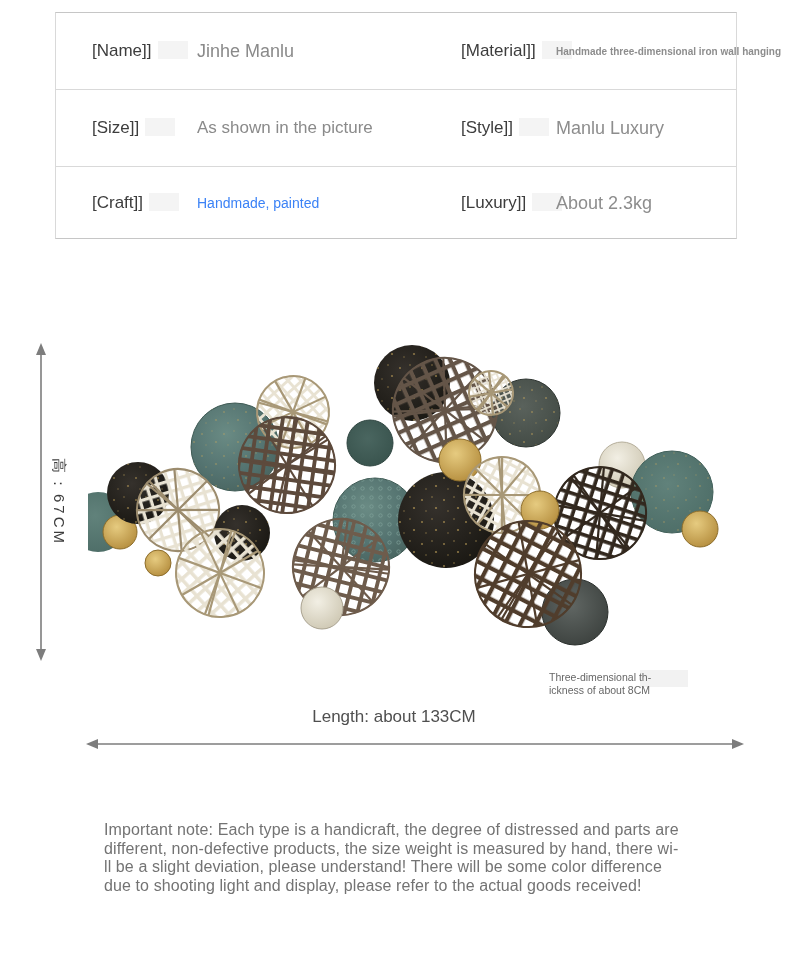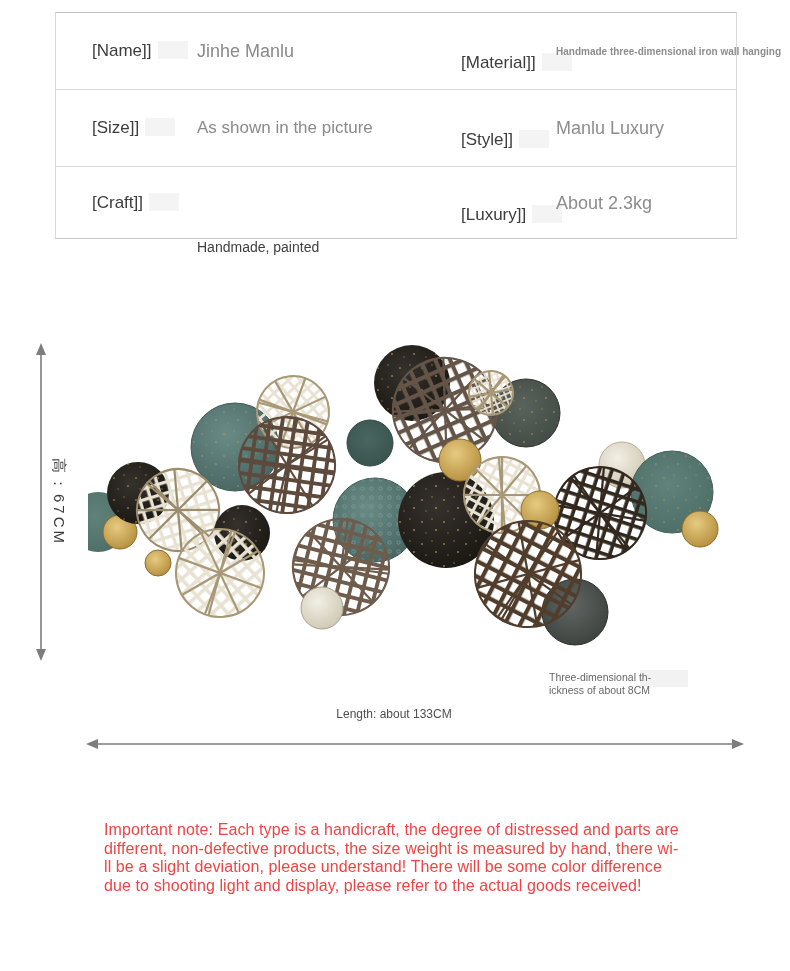--- a/index.html
+++ b/index.html
@@ -12,48 +12,48 @@
   .spec-table{
     position:absolute;left:55px;top:12px;width:680px;height:225px;
     border:1px solid #c6c6c6;border-left-color:#d9d9d9;border-right-color:#d9d9d9;
     background:#fff;overflow:visible;
   }
   .spec-row{position:relative;height:76px;border-bottom:1px solid #d9d9d9;}
   .spec-row:last-child{height:71px;border-bottom:none;}
   .cell-txt{position:absolute;top:50%;transform:translateY(-50%);white-space:nowrap;}
   .lbl{left:36px;font-size:17px;color:#3d3d3d;}
   .lbl::after{content:"";display:inline-block;width:30px;height:18px;background:#f4f4f4;margin-left:6px;vertical-align:-3px;}
-  .lbl2{left:405px;margin-top:12px;}
+  .lbl2{left:405px;}
   .val1{left:141px;color:#8a8a8a;}
   .val2{left:500px;color:#8d8d8d;}
   .v12{font-size:18px;text-align:right;}
   .v11{font-size:17px;}
   .v10{font-size:10px;font-weight:bold;}
-  .v14{font-size:14px;color:#404040;margin-top:44px;}
+  .v14{font-size:14px;color:#3b82f6;}
   
   .art{position:absolute;left:88px;top:340px;}
   
   .dim-v{position:absolute;left:33px;top:343px;}
   .height-label{
     position:absolute;left:58px;top:502px;transform:translate(-50%,-50%) rotate(90deg);
     font-size:15px;color:#3c3c3c;letter-spacing:3px;white-space:nowrap;
   }
   .thick-shade{position:absolute;left:640px;top:670px;width:48px;height:17px;background:#f2f2f2;}
   .thick-note{
     position:absolute;left:549px;top:671px;font-size:10.5px;line-height:12.5px;color:#676767;
   }
   .length-label{
     position:absolute;left:394px;top:707px;transform:translateX(-50%);
-    font-size:12px;color:#4f4f4f;white-space:nowrap;
+    font-size:17px;color:#4f4f4f;white-space:nowrap;
   }
   .dim-h{position:absolute;left:86px;top:736px;}
   
   .note{
     position:absolute;left:104px;top:821px;width:600px;
-    font-size:16px;line-height:18.7px;color:#ef4444;letter-spacing:0.1px;
+    font-size:16px;line-height:18.7px;color:#737373;letter-spacing:0.1px;
   }
 </style>
 </head>
 <body>
 
 <div class="page">
 
   <div class="spec-table">
     <div class="spec-row">
       <span class="cell-txt lbl">[Name]]</span>

